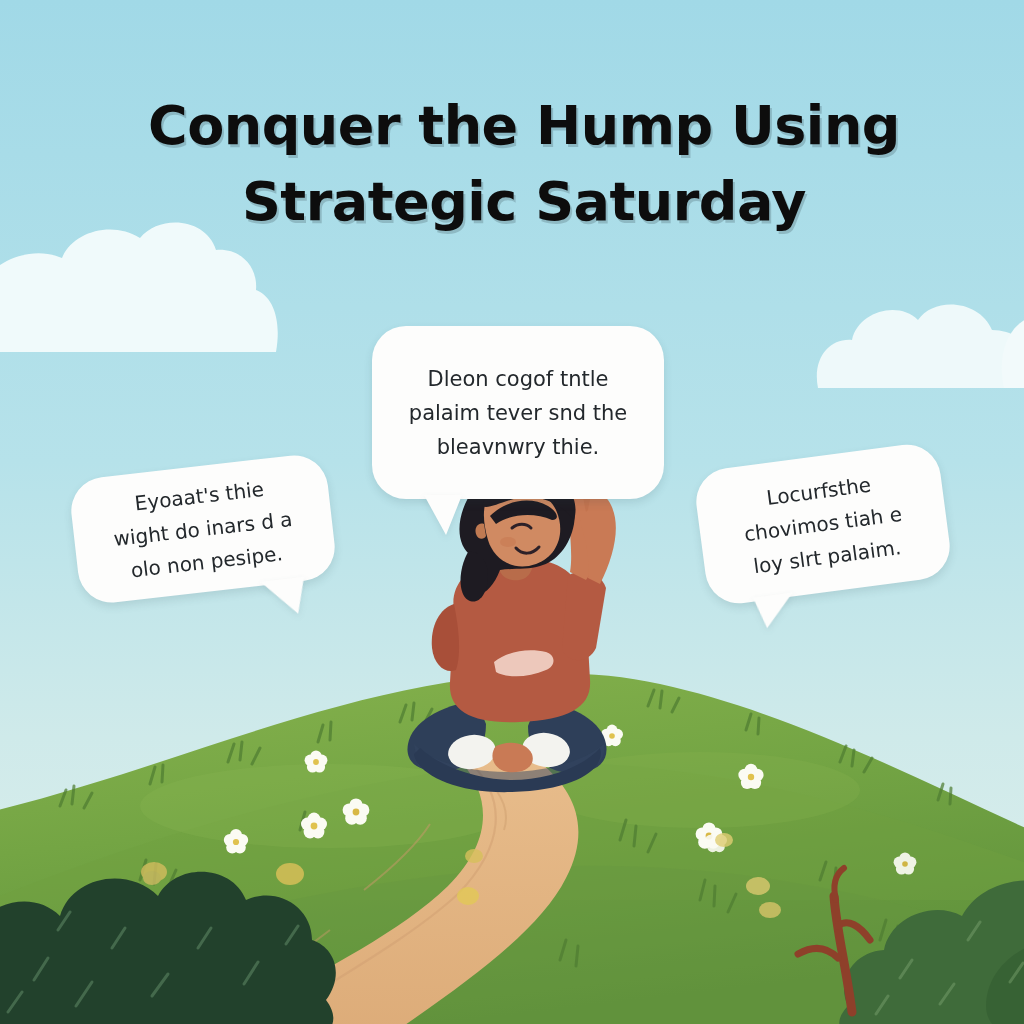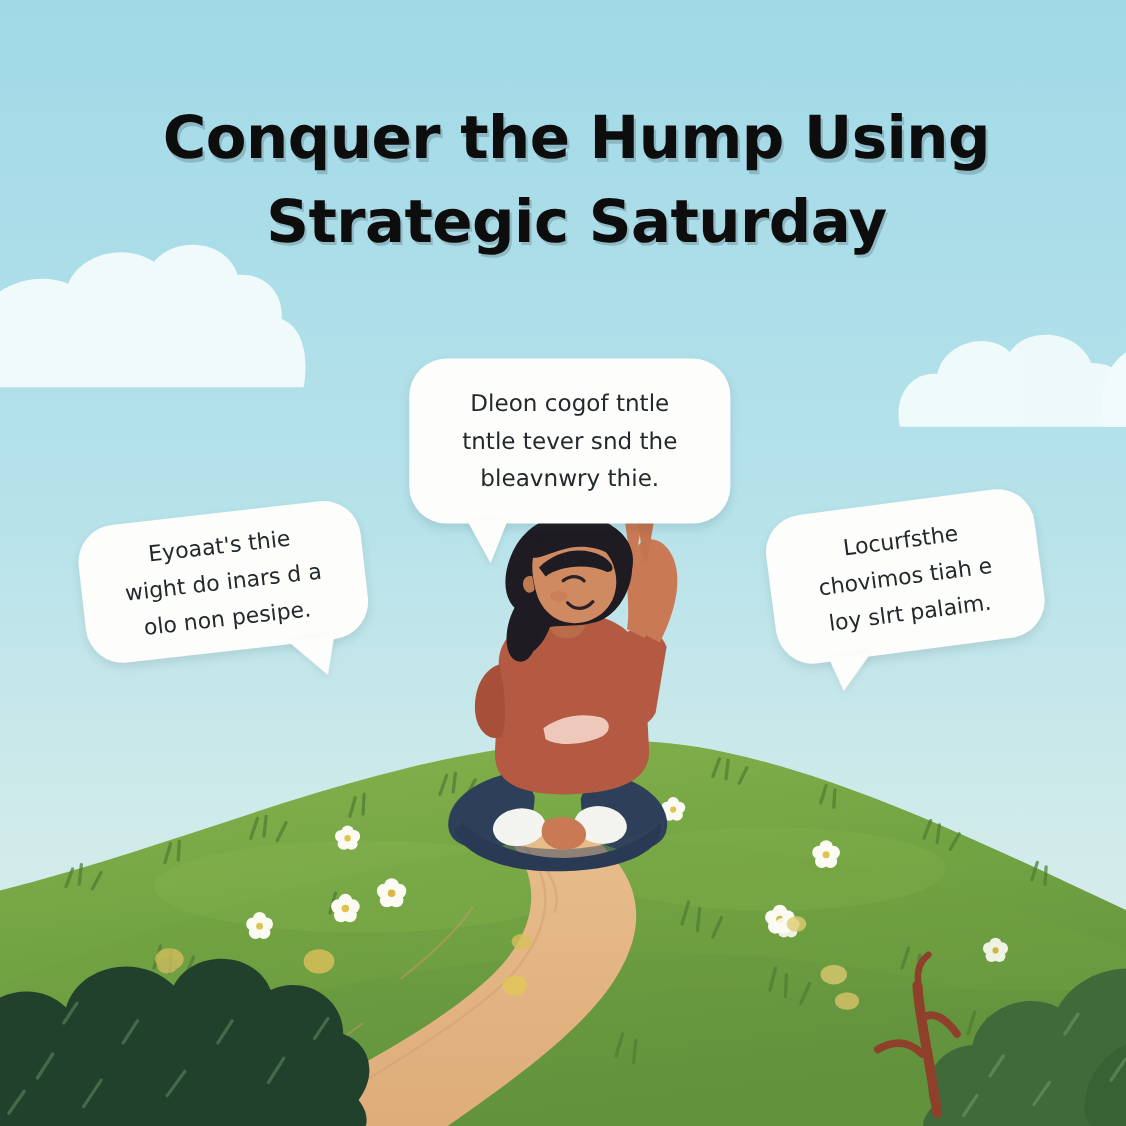--- a/index.html
+++ b/index.html
@@ -66,21 +66,21 @@
   .bubble .tail {
     position: absolute;
     width: 0; height: 0;
     border-style: solid;
   }
   
   #bubble-center {
     left: 372px;
     top: 326px;
     width: 292px;
-    height: 150px;
+    height: 173px;
   }
   #bubble-center .tail {
     left: 52px;
     bottom: -36px;
     border-width: 40px 16px 0 22px;
     border-color: #fdfdfc transparent transparent transparent;
     filter: drop-shadow(0 3px 3px rgba(40,70,80,0.10));
   }
   
   #bubble-left {
@@ -444,21 +444,21 @@
   </svg>
 
   <div class="headline">
     <span class="line">Conquer the Hump Using</span>
     <span class="line">Strategic Saturday</span>
   </div>
 
   <div class="bubble" id="bubble-center">
     <span class="btext">
       <span>Dleon cogof tntle</span><br>
-      <span>tntle tever snd the</span><br>
+      <span>palaim tever snd the</span><br>
       <span>bleavnwry thie.</span>
     </span>
     <span class="tail"></span>
   </div>
 
   <div class="bubble" id="bubble-left">
     <span class="btext">
       <span>Eyoaat's thie</span><br>
       <span>wight do inars d a</span><br>
       <span>olo non pesipe.</span>

